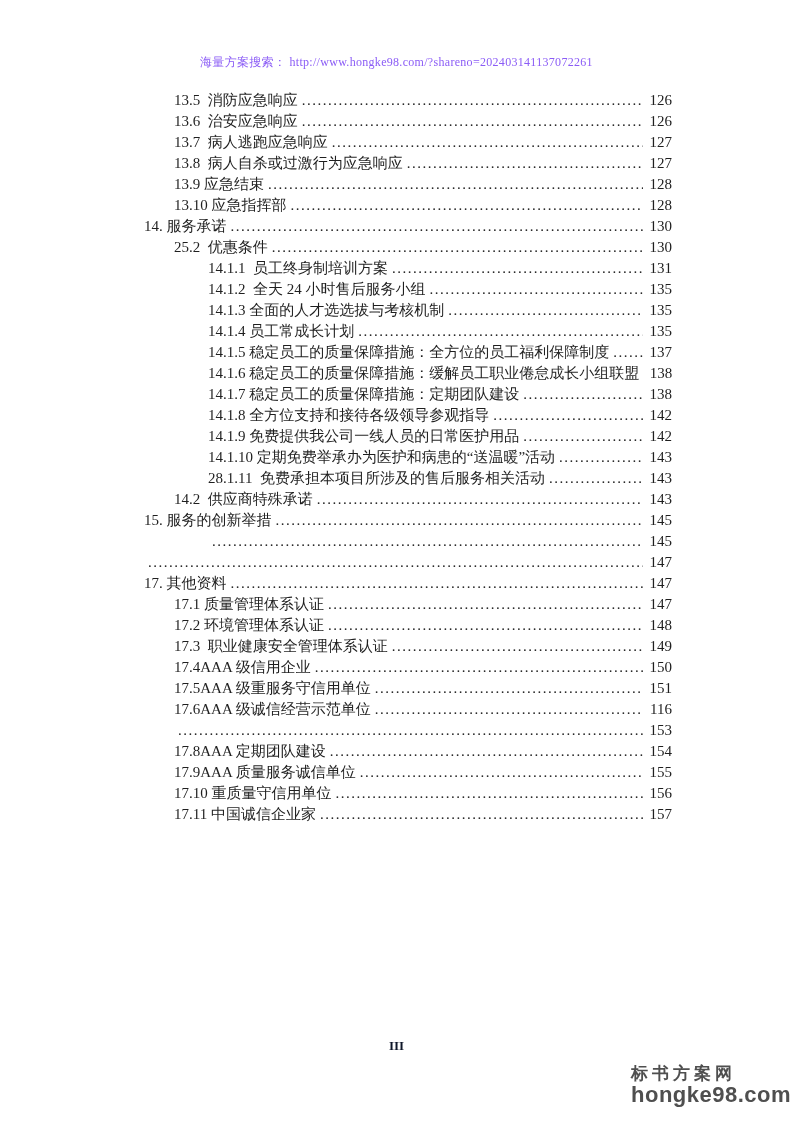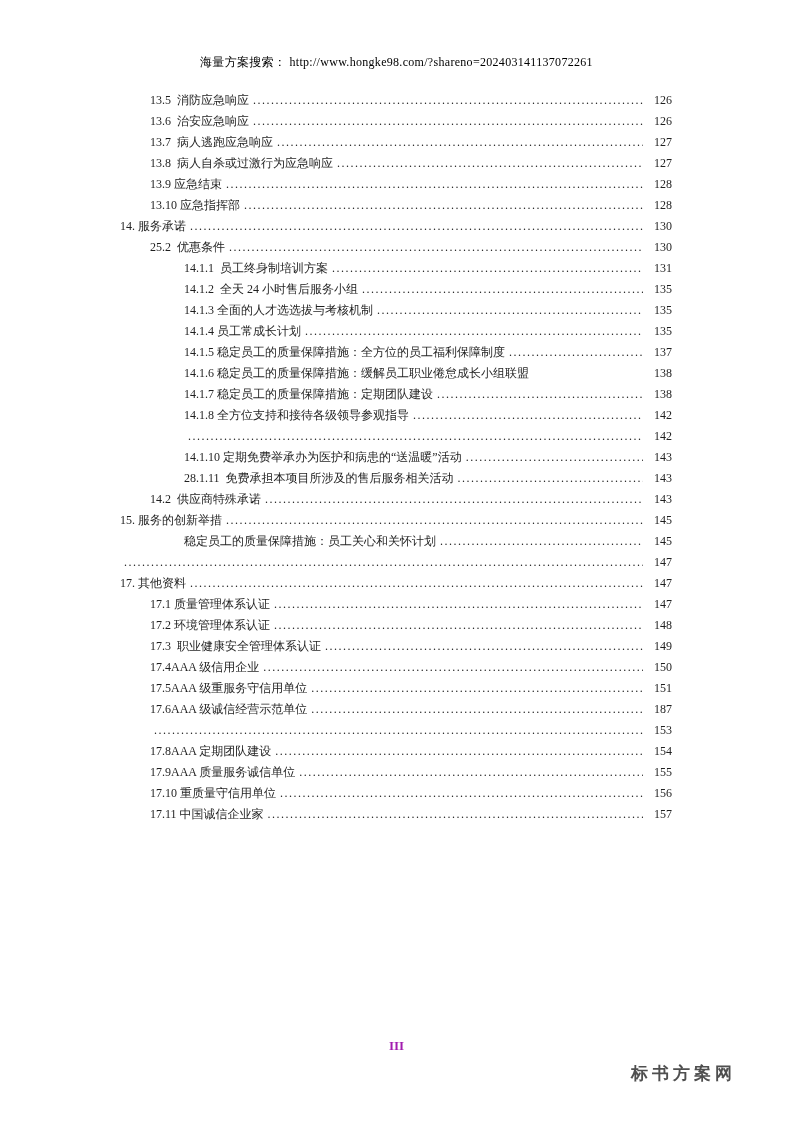--- a/index.html
+++ b/index.html
@@ -10,35 +10,36 @@
     font-family: "Liberation Serif", "DejaVu Serif", serif;
     color: var(--text-color, #1f1f1f);
     overflow: hidden;
   }
   .doc-header {
     position: absolute;
     top: 54px; left: 0; right: 0;
     text-align: center;
     font-size: 12px;
     line-height: 16px;
-    color: #000000;
+    color: #8b5cf6;
     letter-spacing: 0.3px;
   }
   .toc {
     position: absolute;
     top: 90px; left: 120px;
     width: 552px;
   }
   .toc-row {
     display: flex;
     align-items: baseline;
     height: 21px;
     line-height: 21px;
-    font-size: 12px;
+    font-size: 15px;
     overflow: hidden;
+    margin-left: 24px;
   }
   .toc-row.lvl0 { padding-left: 0; align-items: center; }
   .toc-row.lvl1 { padding-left: 30px; }
   .toc-row.lvl2 { padding-left: 64px; }
   .toc-text {
     white-space: pre;
     flex-shrink: 0;
   }
   .leader {
     flex: 1 1 auto;
@@ -53,21 +54,21 @@
     flex-shrink: 0;
     min-width: 26px;
     text-align: right;
   }
   .doc-footer {
     position: absolute;
     top: 1038px; left: 0; right: 0;
     text-align: center;
     font-size: 13px;
     font-weight: bold;
-    color: #a21caf;
+    color: #0f172a;
   }
   .watermark {
     position: absolute;
     top: 1064px;
     right: 2px;
     width: 160px;
     text-align: left;
     color: var(--wm-color, #4f4f4f);
     font-family: "Liberation Sans", "DejaVu Sans", sans-serif;
   }
@@ -164,20 +165,21 @@
       <span class="toc-text">14.1.7 稳定员工的质量保障措施：定期团队建设</span>
       <span class="leader">............................................................................................................................................................................................................................</span>
       <span class="toc-page">138</span>
     </div>
     <div class="toc-row lvl2">
       <span class="toc-text">14.1.8 全方位支持和接待各级领导参观指导</span>
       <span class="leader">............................................................................................................................................................................................................................</span>
       <span class="toc-page">142</span>
     </div>
     <div class="toc-row lvl2">
+      <span class="toc-text">14.1.9 免费提供我公司一线人员的日常医护用品</span>
       <span class="leader">............................................................................................................................................................................................................................</span>
       <span class="toc-page">142</span>
     </div>
     <div class="toc-row lvl2">
       <span class="toc-text">14.1.10 定期免费举承办为医护和病患的“送温暖”活动</span>
       <span class="leader">............................................................................................................................................................................................................................</span>
       <span class="toc-page">143</span>
     </div>
     <div class="toc-row lvl2">
       <span class="toc-text">28.1.11  免费承担本项目所涉及的售后服务相关活动</span>
@@ -188,21 +190,20 @@
       <span class="toc-text">14.2  供应商特殊承诺</span>
       <span class="leader">............................................................................................................................................................................................................................</span>
       <span class="toc-page">143</span>
     </div>
     <div class="toc-row lvl0">
       <span class="toc-text">15. 服务的创新举措</span>
       <span class="leader">............................................................................................................................................................................................................................</span>
       <span class="toc-page">145</span>
     </div>
     <div class="toc-row lvl2">
-      <span class="toc-text">稳定员工的质量保障措施：员工关心和关怀计划</span>
       <span class="leader">............................................................................................................................................................................................................................</span>
       <span class="toc-page">145</span>
     </div>
     <div class="toc-row lvl0">
       <span class="leader">............................................................................................................................................................................................................................</span>
       <span class="toc-page">147</span>
     </div>
     <div class="toc-row lvl0">
       <span class="toc-text">17. 其他资料</span>
       <span class="leader">............................................................................................................................................................................................................................</span>
@@ -229,21 +230,21 @@
       <span class="toc-page">150</span>
     </div>
     <div class="toc-row lvl1">
       <span class="toc-text">17.5AAA 级重服务守信用单位</span>
       <span class="leader">............................................................................................................................................................................................................................</span>
       <span class="toc-page">151</span>
     </div>
     <div class="toc-row lvl1">
       <span class="toc-text">17.6AAA 级诚信经营示范单位</span>
       <span class="leader">............................................................................................................................................................................................................................</span>
-      <span class="toc-page">187</span>
+      <span class="toc-page">116</span>
     </div>
     <div class="toc-row lvl1">
       <span class="leader">............................................................................................................................................................................................................................</span>
       <span class="toc-page">153</span>
     </div>
     <div class="toc-row lvl1">
       <span class="toc-text">17.8AAA 定期团队建设</span>
       <span class="leader">............................................................................................................................................................................................................................</span>
       <span class="toc-page">154</span>
     </div>
@@ -261,13 +262,14 @@
       <span class="toc-text">17.11 中国诚信企业家</span>
       <span class="leader">............................................................................................................................................................................................................................</span>
       <span class="toc-page">157</span>
     </div>
   </div>
 
 <div class="doc-footer">III</div>
 
 <div class="watermark">
   <div class="wm-title">标书方案网</div>
+  <div class="wm-site">hongke98.com</div>
 </div>
 
 </body></html>

